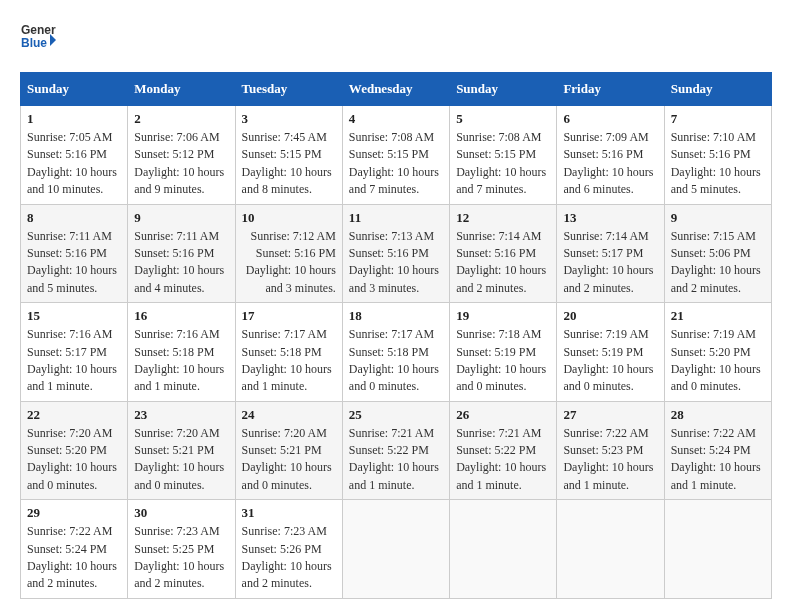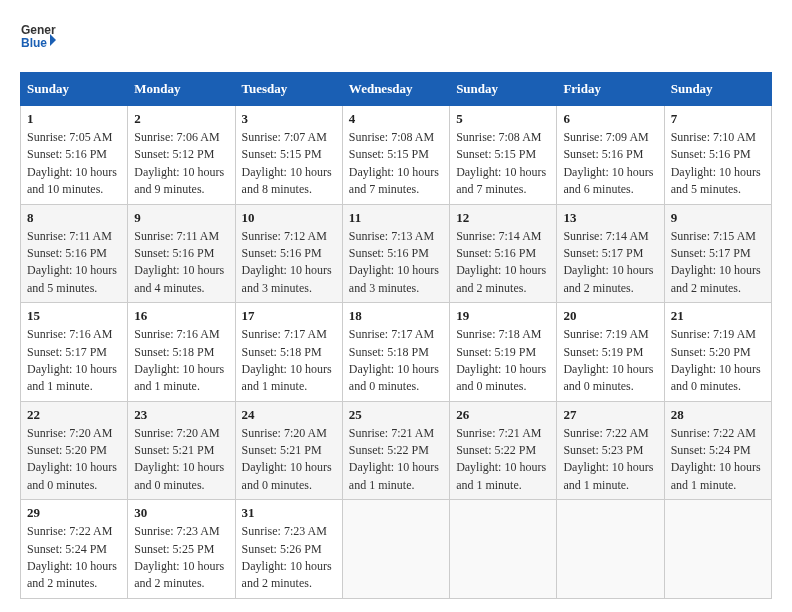--- a/index.html
+++ b/index.html
@@ -122,21 +122,21 @@
         </td>
         <td>
           <span class="day-number">2</span>
           <div class="day-info" style="white-space: pre-line;">Sunrise: 7:06 AM
 Sunset: 5:12 PM
 Daylight: 10 hours
 and 9 minutes.</div>
         </td>
         <td>
           <span class="day-number">3</span>
-          <div class="day-info" style="white-space: pre-line;">Sunrise: 7:07 AM
+          <div class="day-info" style="white-space: pre-line;">Sunrise: 7:45 AM
 Sunset: 5:15 PM
 Daylight: 10 hours
 and 8 minutes.</div>
         </td>
         <td>
           <span class="day-number">4</span>
           <div class="day-info" style="white-space: pre-line;">Sunrise: 7:08 AM
 Sunset: 5:15 PM
 Daylight: 10 hours
 and 7 minutes.</div>
@@ -173,21 +173,21 @@
         </td>
         <td>
           <span class="day-number">9</span>
           <div class="day-info" style="white-space: pre-line;">Sunrise: 7:11 AM
 Sunset: 5:16 PM
 Daylight: 10 hours
 and 4 minutes.</div>
         </td>
         <td>
           <span class="day-number">10</span>
-          <div class="day-info" style="white-space: pre-line;">Sunrise: 7:12 AM
+          <div class="day-info" style="white-space: pre-line; text-align: right;">Sunrise: 7:12 AM
 Sunset: 5:16 PM
 Daylight: 10 hours
 and 3 minutes.</div>
         </td>
         <td>
           <span class="day-number">11</span>
           <div class="day-info" style="white-space: pre-line;">Sunrise: 7:13 AM
 Sunset: 5:16 PM
 Daylight: 10 hours
 and 3 minutes.</div>
@@ -202,21 +202,21 @@
         <td>
           <span class="day-number">13</span>
           <div class="day-info" style="white-space: pre-line;">Sunrise: 7:14 AM
 Sunset: 5:17 PM
 Daylight: 10 hours
 and 2 minutes.</div>
         </td>
         <td>
           <span class="day-number">9</span>
           <div class="day-info" style="white-space: pre-line;">Sunrise: 7:15 AM
-Sunset: 5:17 PM
+Sunset: 5:06 PM
 Daylight: 10 hours
 and 2 minutes.</div>
         </td>
       </tr>
       <tr>
         <td>
           <span class="day-number">15</span>
           <div class="day-info" style="white-space: pre-line;">Sunrise: 7:16 AM
 Sunset: 5:17 PM
 Daylight: 10 hours

